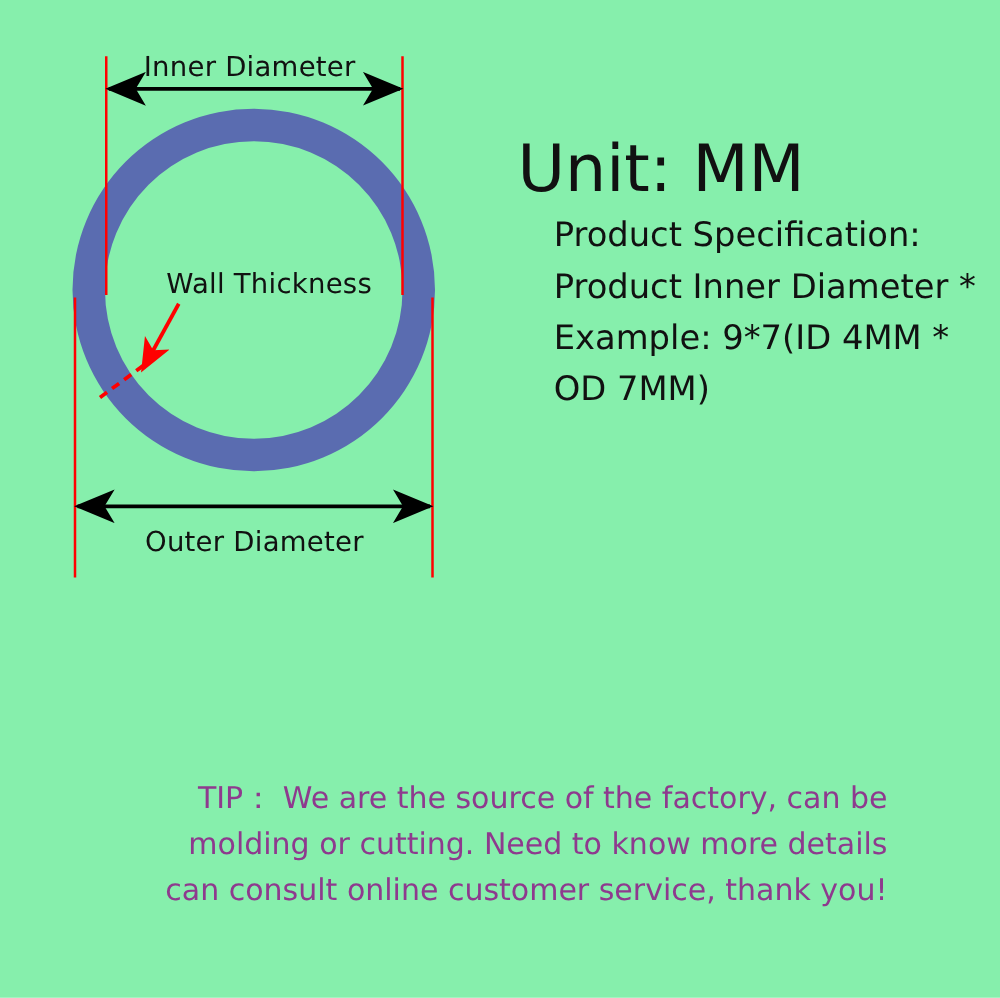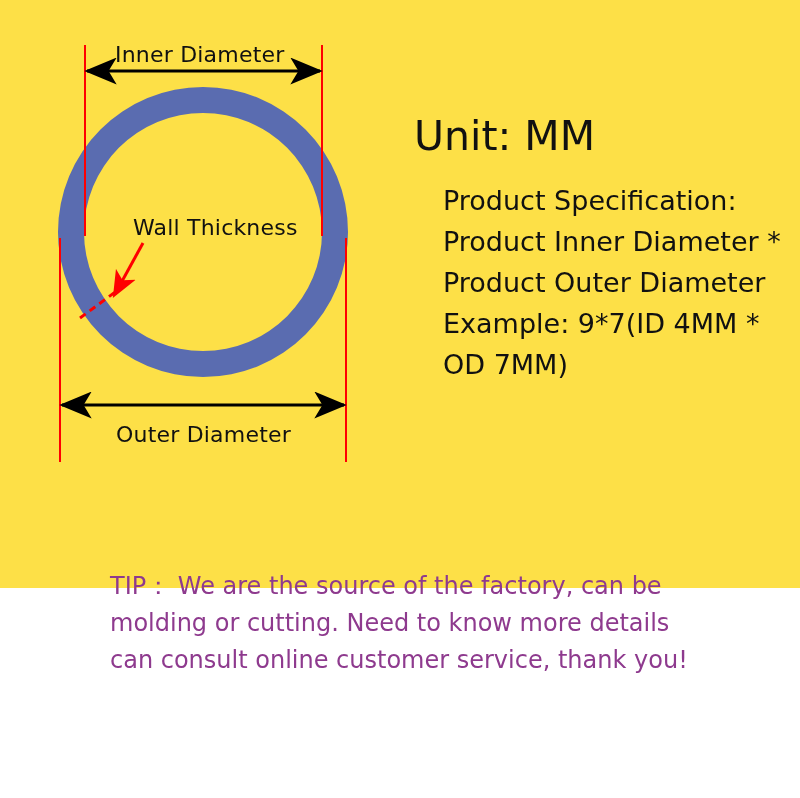--- a/index.html
+++ b/index.html
@@ -10,22 +10,22 @@
   body {
     width: 800px;
     height: 798px;
     background: #ffffff;
     font-family: "DejaVu Sans", sans-serif;
     overflow: hidden;
   }
   #page {
     position: relative;
     width: 800px;
-    height: 588px;
-    background: #fde047;
+    height: 798px;
+    background: #86efac;
   }
 
   
   #diagram-svg {
     position: absolute;
     left: 0;
     top: 0;
     width: 400px;
     height: 480px;
   }
@@ -57,40 +57,41 @@
   
   #spec-block {
     position: absolute;
     left: 414px;
     top: 112px;
     width: 382px;
   }
   #spec-unit {
     color: #111111;
     font-family: "DejaVu Sans", sans-serif;
-    font-size: 41px;
+    font-size: 52px;
     line-height: 48px;
     white-space: nowrap;
-    margin-bottom: 20px;
+    margin-bottom: 8px;
   }
   .spec-line {
     color: #111111;
     font-family: "DejaVu Sans", sans-serif;
     font-size: 27px;
     line-height: 41px;
     white-space: nowrap;
     margin-left: 29px;
   }
 
   
   #tip-block {
     position: absolute;
     left: 110px;
-    top: 568px;
+    top: 620px;
     width: 600px;
+    text-align: right;
   }
   .tip-line {
     color: #8e3a8e;
     font-family: "DejaVu Sans", sans-serif;
     font-size: 24px;
     line-height: 37px;
     white-space: nowrap;
   }
 </style>
 </head>
@@ -132,21 +133,20 @@
   <div class="dim-label" id="label-inner-diameter">Inner Diameter</div>
 
   <div class="dim-label" id="label-wall-thickness">Wall Thickness</div>
 
   <div class="dim-label" id="label-outer-diameter">Outer Diameter</div>
 
   <div id="spec-block">
     <div id="spec-unit">Unit: MM</div>
     <div class="spec-line">Product Specification:</div>
     <div class="spec-line">Product Inner Diameter *</div>
-    <div class="spec-line">Product Outer Diameter</div>
     <div class="spec-line">Example: 9*7(ID 4MM *</div>
     <div class="spec-line">OD 7MM)</div>
   </div>
 
   <div id="tip-block">
     <div class="tip-line">TIP： We are the source of the factory, can be</div>
     <div class="tip-line">molding or cutting. Need to know more details</div>
     <div class="tip-line">can consult online customer service, thank you!</div>
   </div>
 

